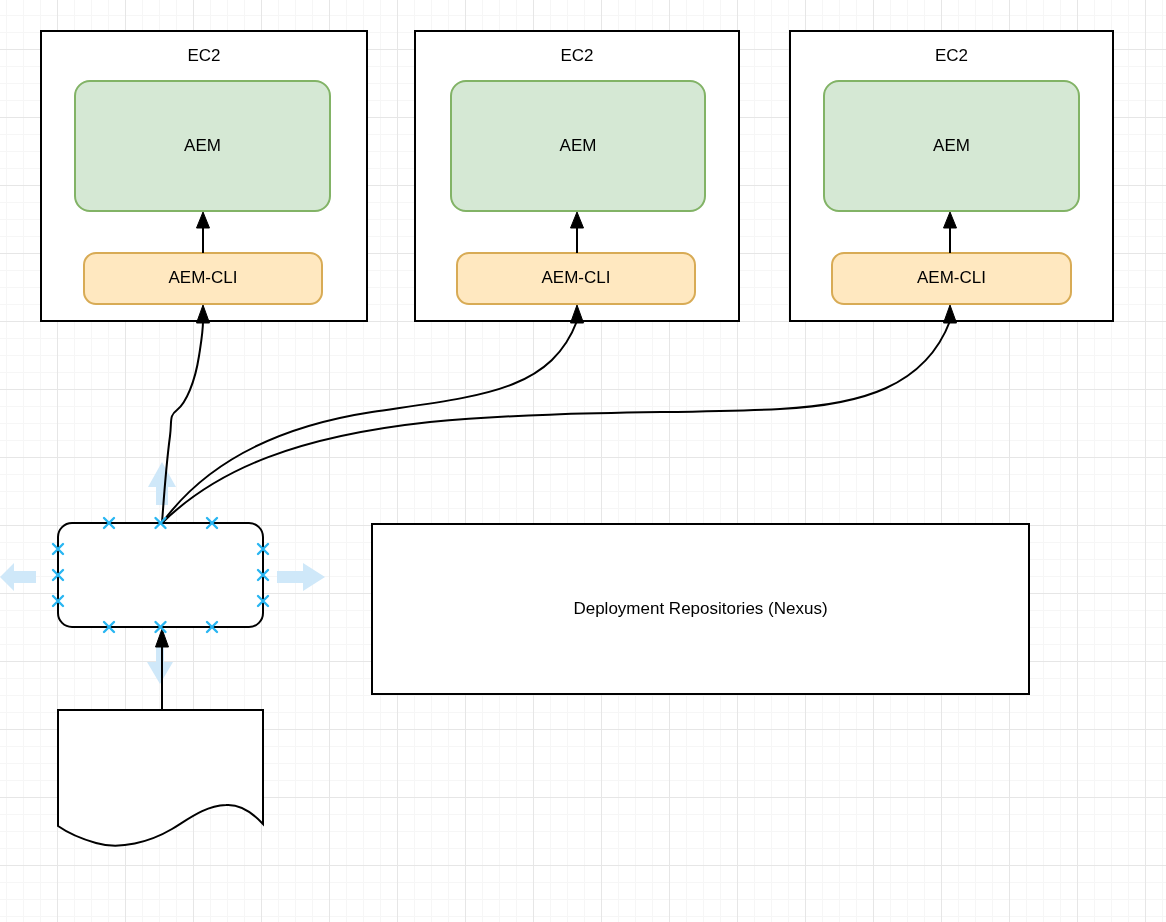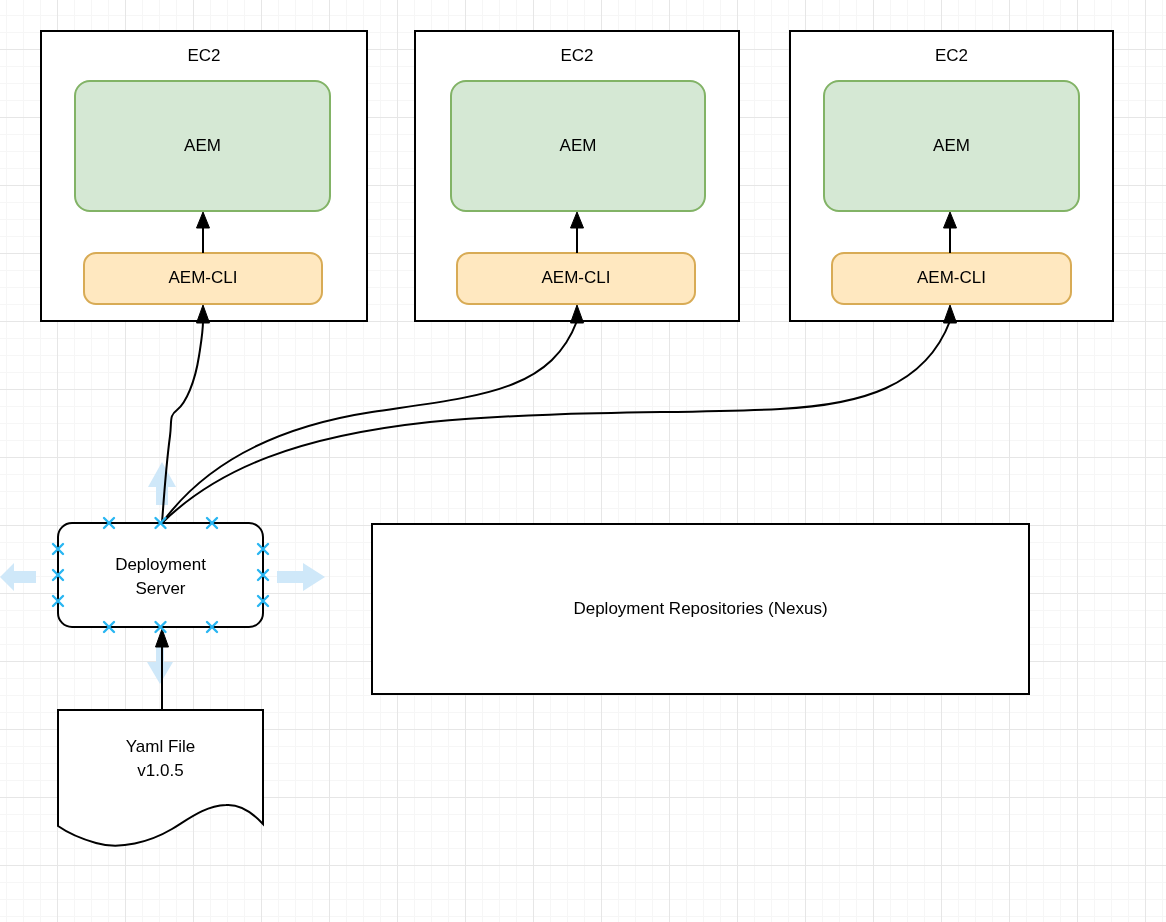--- a/index.html
+++ b/index.html
@@ -127,20 +127,16 @@
   <div class="lbl" style="left:790px;top:44px;width:323px;">EC2</div>
 
   <div class="lbl" style="left:75px;top:134px;width:255px;">AEM</div>
   <div class="lbl" style="left:451px;top:134px;width:254px;">AEM</div>
   <div class="lbl" style="left:824px;top:134px;width:255px;">AEM</div>
 
   <div class="lbl" style="left:84px;top:266px;width:238px;">AEM-CLI</div>
   <div class="lbl" style="left:457px;top:266px;width:238px;">AEM-CLI</div>
   <div class="lbl" style="left:832px;top:266px;width:239px;">AEM-CLI</div>
 
-  <div class="lbl pre" style="left:58px;top:553px;width:205px;">Deployment
-Server</div>
 
   <div class="lbl" style="left:372px;top:597px;width:657px;">Deployment Repositories (Nexus)</div>
 
-  <div class="lbl pre" style="left:58px;top:735px;width:205px;">Yaml File
-v1.0.5</div>
 </div>
 
 </body></html>

